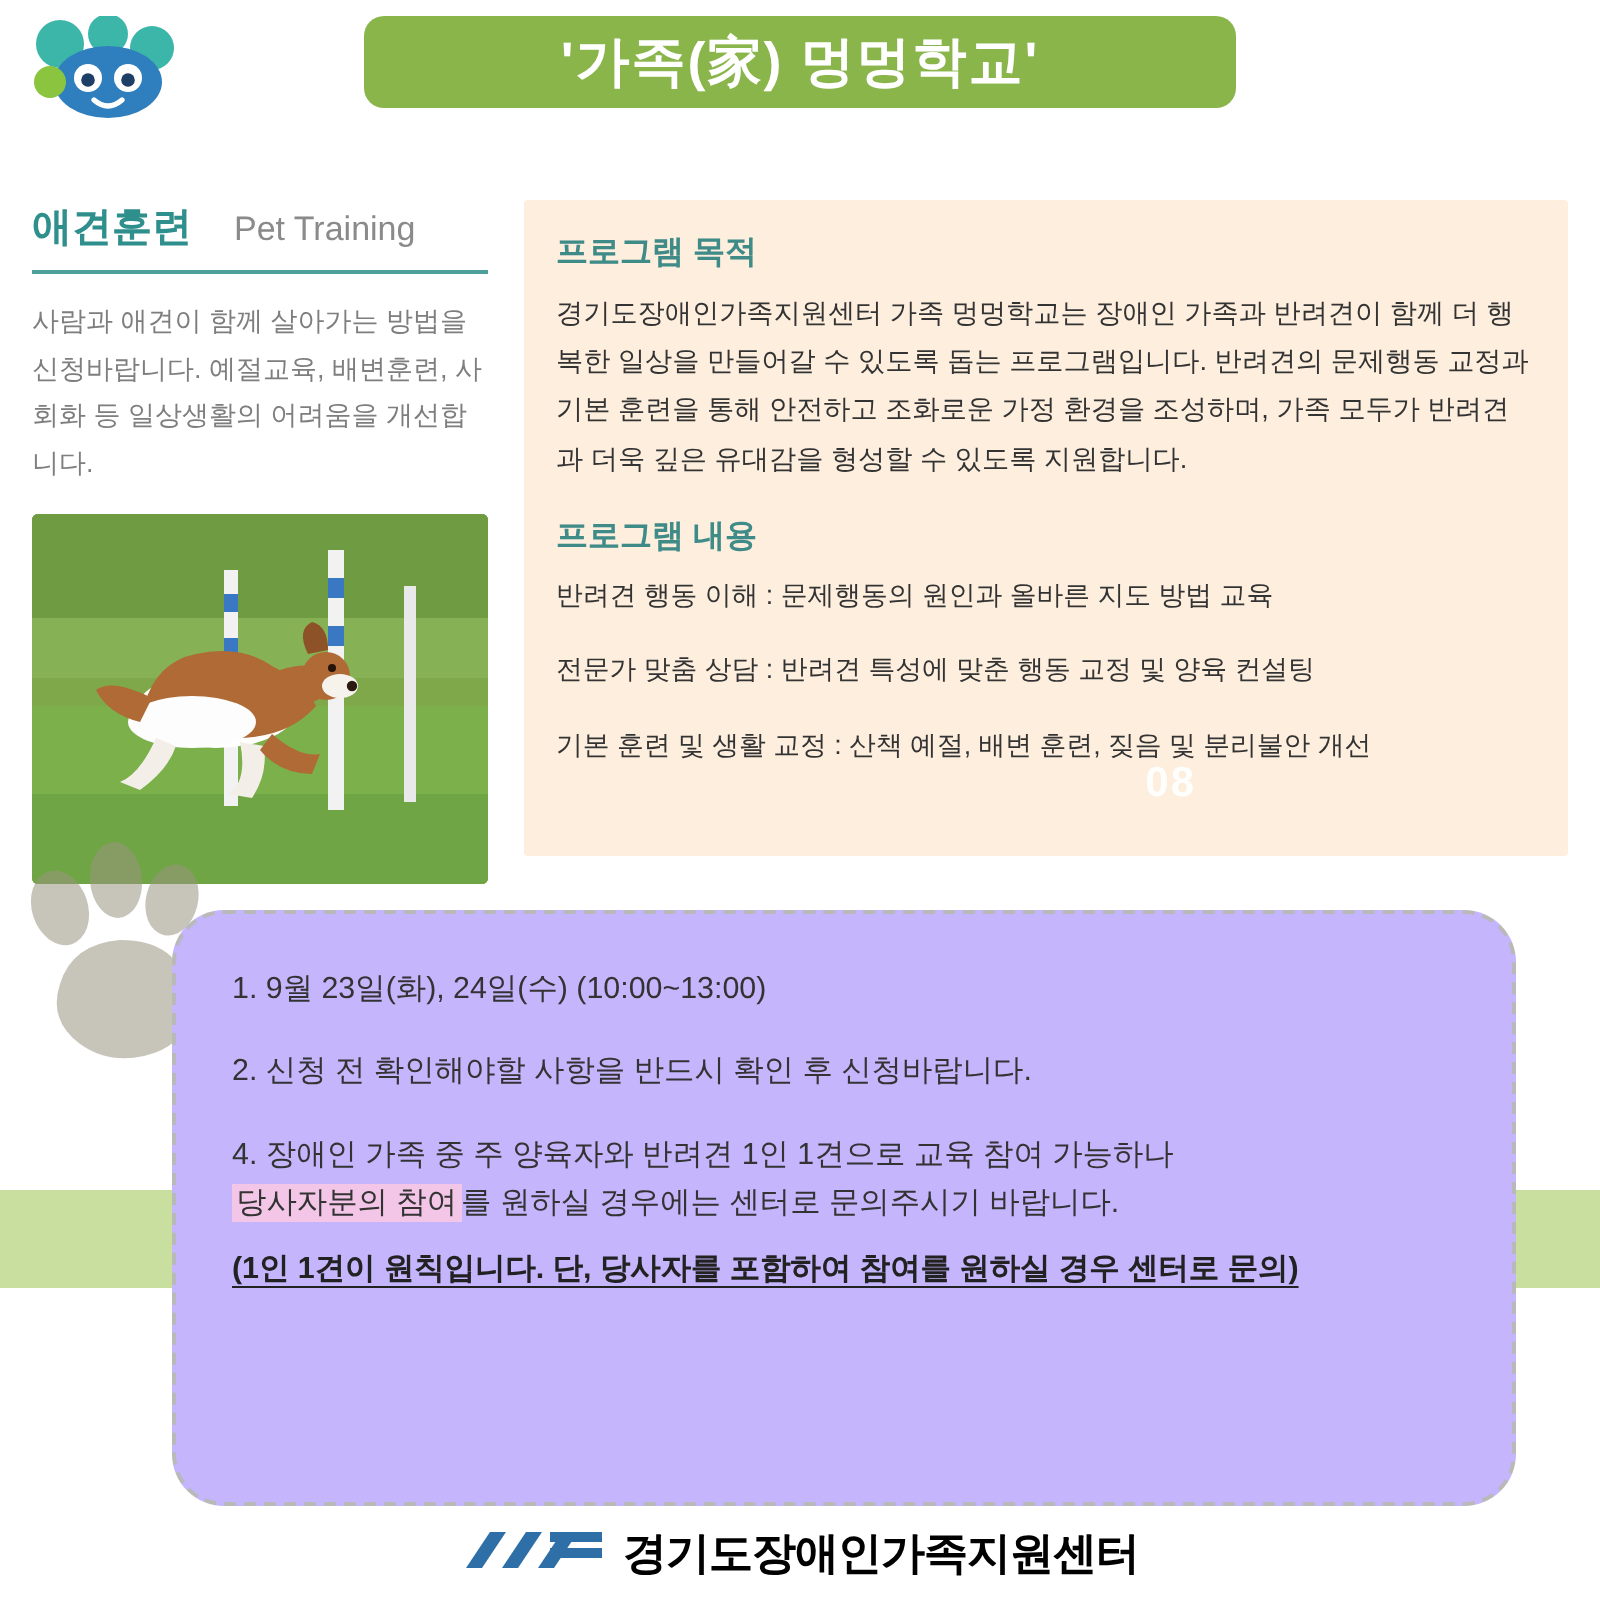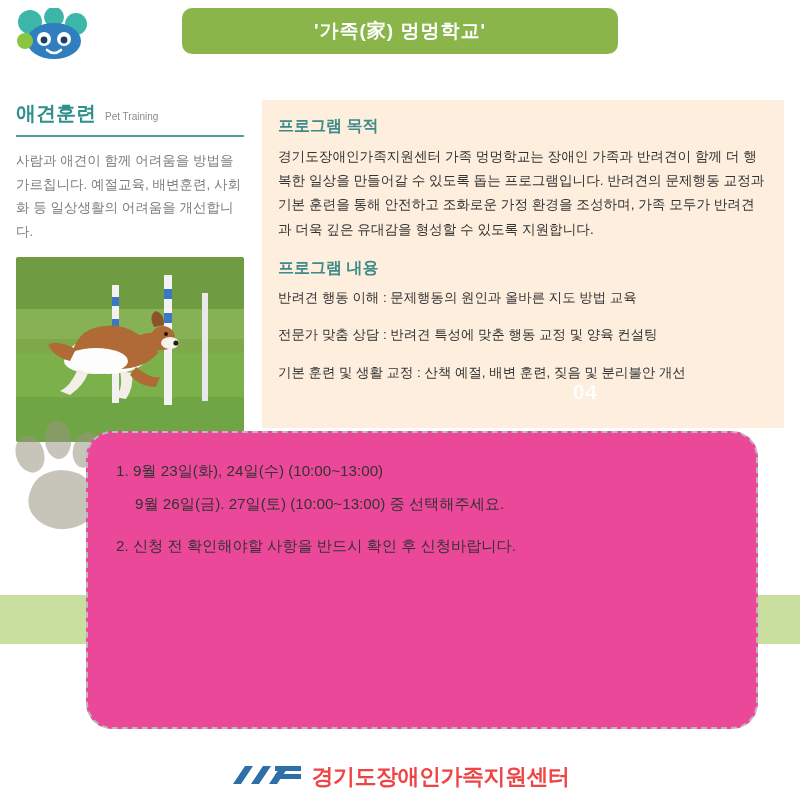--- a/index.html
+++ b/index.html
@@ -85,46 +85,46 @@
     width: 436px;
     height: 46px;
     background: #8ab54b;
     border-radius: 10px;
     display: flex;
     align-items: center;
     justify-content: center;
   }
   .title-ribbon .title-text {
     color: #ffffff;
-    font-size: 19px;
+    font-size: 27px;
     font-weight: bold;
     letter-spacing: 1px;
   }
 
   
   .left-col {
     position: absolute;
     left: 16px;
     top: 100px;
     width: 230px;
   }
   .sec-head {
     display: flex;
     align-items: baseline;
-    gap: 9px;
+    gap: 21px;
     padding-bottom: 8px;
   }
   .sec-head .kr {
     color: #2f8f8c;
     font-size: 20px;
     font-weight: bold;
   }
   .sec-head .en {
     color: #8a8a8a;
-    font-size: 10px;
+    font-size: 17px;
   }
   .sec-rule {
     width: 228px;
     height: 2px;
     background: #2f8f8c;
     opacity: .85;
     margin-bottom: 12px;
   }
   .left-desc {
     color: #7e7e7e;
@@ -193,26 +193,26 @@
     top: 418px;
     width: 110px;
     height: 120px;
     opacity: .55;
   }
 
   
   .notice {
     position: absolute;
     left: 86px;
-    top: 431px;
+    top: 455px;
     width: 672px;
     height: 298px;
     border: 2px dashed #b9b9b9;
     border-radius: 26px;
-    background: #ec4899;
+    background: #c4b5fd;
     box-sizing: border-box;
     padding: 26px 26px 20px 28px;
   }
   .n-line {
     color: #333333;
     font-size: 15.2px;
     line-height: 1.6;
     margin-bottom: 17px;
   }
   .n-line .sub {
@@ -240,21 +240,21 @@
     bottom: 6px;
     width: 800px;
     height: 34px;
     display: flex;
     align-items: center;
     justify-content: center;
     gap: 9px;
   }
   .footer .mark { display: block; }
   .footer .f-text {
-    color: #ef4444;
+    color: #000000;
     font-size: 22px;
     font-weight: bold;
     letter-spacing: -0.5px;
   }
 </style>
 </head>
 <body>
 
 <div id="page">
 
@@ -280,21 +280,21 @@
   <div class="title-ribbon">
     <span class="title-text">'가족(家) 멍멍학교'</span>
   </div>
 
   <div class="left-col">
     <div class="sec-head">
       <span class="kr">애견훈련</span>
       <span class="en">Pet Training</span>
     </div>
     <div class="sec-rule"></div>
-    <div class="left-desc">사람과 애견이 함께 어려움을 방법을 가르칩니다. 예절교육, 배변훈련, 사회화 등 일상생활의 어려움을 개선합니다.</div>
+    <div class="left-desc">사람과 애견이 함께 살아가는 방법을 신청바랍니다. 예절교육, 배변훈련, 사회화 등 일상생활의 어려움을 개선합니다.</div>
 
     <div class="photo">
       <svg width="228" height="185" viewBox="0 0 228 185">
         <rect x="0" y="0" width="228" height="185" fill="#7fa84a"></rect>
         <rect x="0" y="0" width="228" height="62" fill="#6f9c42"></rect>
         <rect x="0" y="52" width="228" height="30" fill="#86b154"></rect>
         <rect x="0" y="96" width="228" height="89" fill="#7cb04b"></rect>
         <rect x="0" y="140" width="228" height="45" fill="#6fa544"></rect>
 
         <rect x="96" y="28" width="7" height="118" fill="#f2f2f2"></rect>
@@ -326,41 +326,45 @@
 
   <div class="right-panel">
     <div class="panel-h">프로그램 목적</div>
     <div class="panel-p">경기도장애인가족지원센터 가족 멍멍학교는 장애인 가족과 반려견이 함께 더 행복한 일상을 만들어갈 수 있도록 돕는 프로그램입니다. 반려견의 문제행동 교정과 기본 훈련을 통해 안전하고 조화로운 가정 환경을 조성하며, 가족 모두가 반려견과 더욱 깊은 유대감을 형성할 수 있도록 지원합니다.</div>
 
     <div class="panel-h second">프로그램 내용</div>
     <div class="panel-item">반려견 행동 이해 : 문제행동의 원인과 올바른 지도 방법 교육</div>
     <div class="panel-item">전문가 맞춤 상담 : 반려견 특성에 맞춘 행동 교정 및 양육 컨설팅</div>
     <div class="panel-item">기본 훈련 및 생활 교정 : 산책 예절, 배변 훈련, 짖음 및 분리불안 개선</div>
 
-    <div class="watermark">04</div>
+    <div class="watermark">08</div>
   </div>
 
   <div class="paw">
     <svg width="110" height="120" viewBox="0 0 110 120">
       <g fill="#9b9581">
         <ellipse cx="22" cy="36" rx="14" ry="19" transform="rotate(-18 22 36)"></ellipse>
         <ellipse cx="50" cy="22" rx="13" ry="19" transform="rotate(-5 50 22)"></ellipse>
         <ellipse cx="78" cy="32" rx="13" ry="18" transform="rotate(14 78 32)"></ellipse>
         <ellipse cx="96" cy="60" rx="12" ry="16" transform="rotate(28 96 60)"></ellipse>
         <path d="M52 52 q30 0 34 26 q4 26 -22 32 q-18 4 -32 -6 q-16 -12 -10 -30 q6 -20 30 -22 z"></path>
       </g>
     </svg>
   </div>
 
   <div class="notice">
     <div class="n-line">
       <span>1. 9월 23일(화), 24일(수) (10:00~13:00)</span>
-      <span class="sub">9월 26일(금). 27일(토) (10:00~13:00) 중 선택해주세요.</span>
     </div>
     <div class="n-line">2. 신청 전 확인해야할 사항을 반드시 확인 후 신청바랍니다.</div>
+    <div class="n-line">
+      <span>4. 장애인 가족 중 주 양육자와 반려견 1인 1견으로 교육 참여 가능하나</span><br>
+      <span class="hl">당사자분의 참여</span><span>를 원하실 경우에는 센터로 문의주시기 바랍니다.</span><br>
+      <span class="n-underline">(1인 1견이 원칙입니다. 단, 당사자를 포함하여 참여를 원하실 경우 센터로 문의)</span>
+    </div>
   </div>
 
   <div class="footer">
     <span class="mark">
       <svg width="72" height="26" viewBox="0 0 72 26">
         <path d="M2 22 L14 4 L22 4 L10 22 Z" fill="#2e6fa7"></path>
         <path d="M20 22 L32 4 L40 4 L28 22 Z" fill="#2e6fa7"></path>
         <path d="M38 22 L50 4 L58 4 L46 22 Z" fill="#2e6fa7"></path>
         <rect x="44" y="4" width="26" height="5" fill="#2e6fa7"></rect>
         <rect x="44" y="12" width="26" height="5" fill="#2e6fa7"></rect>

